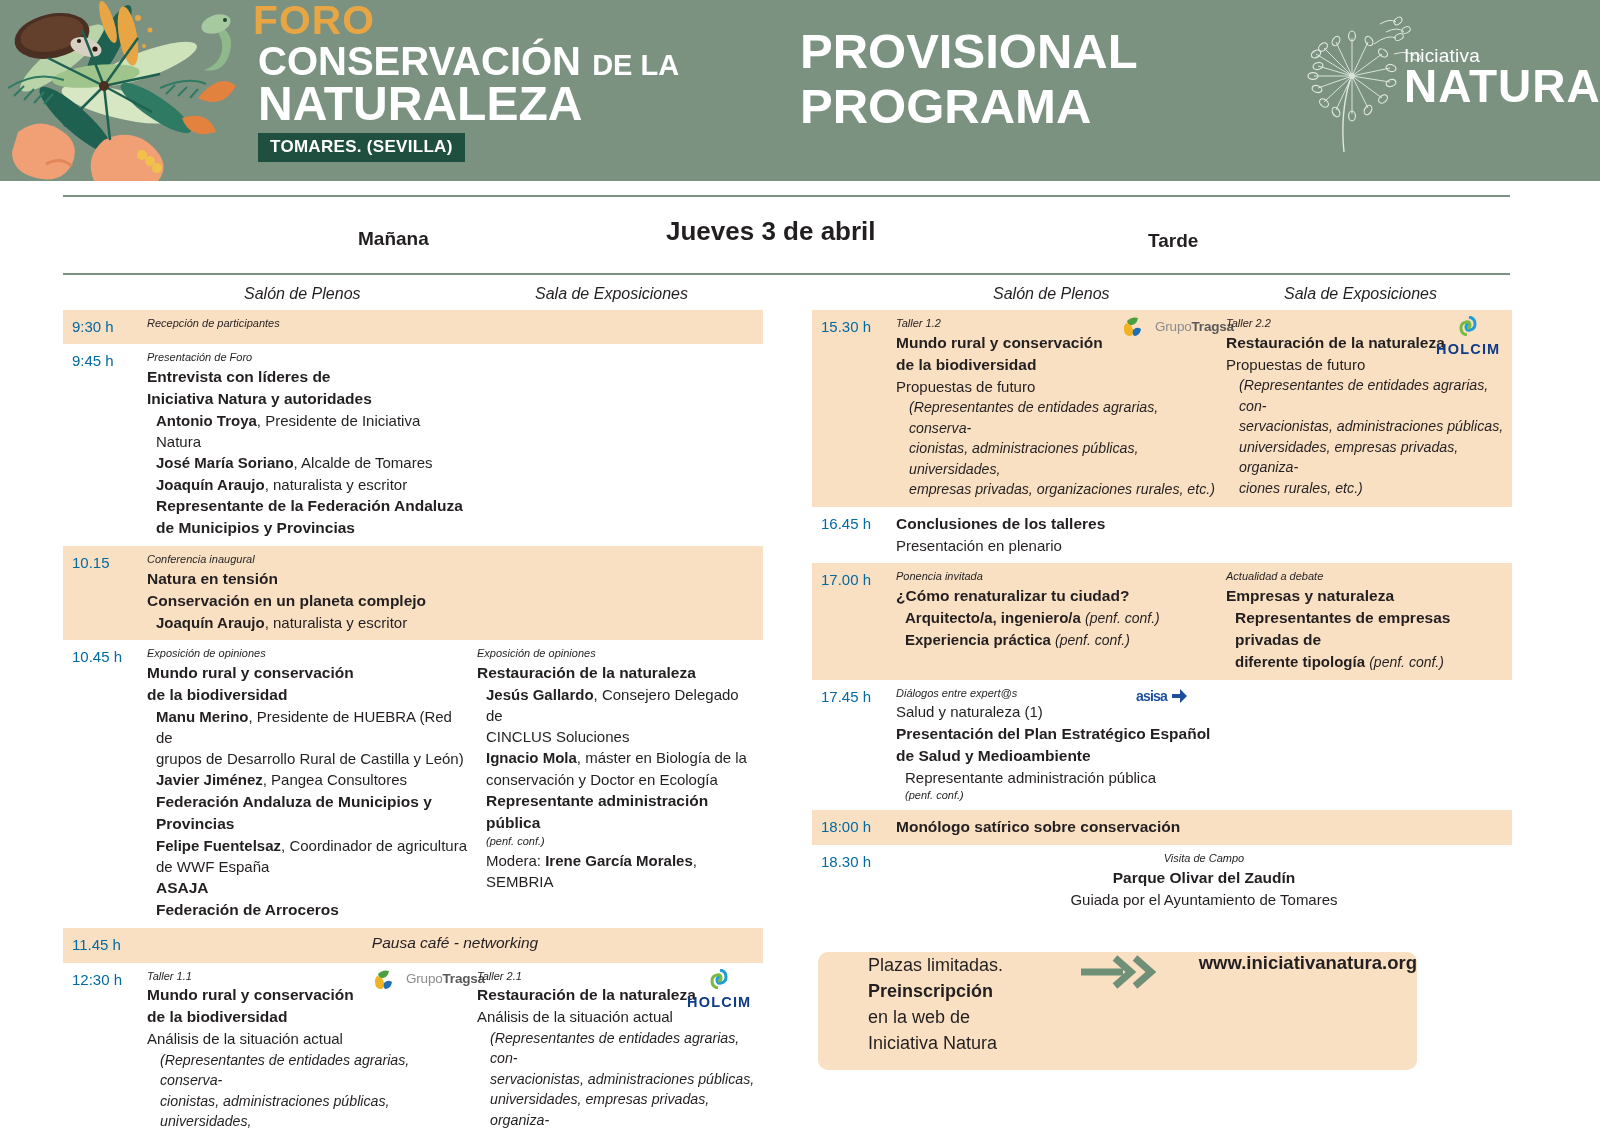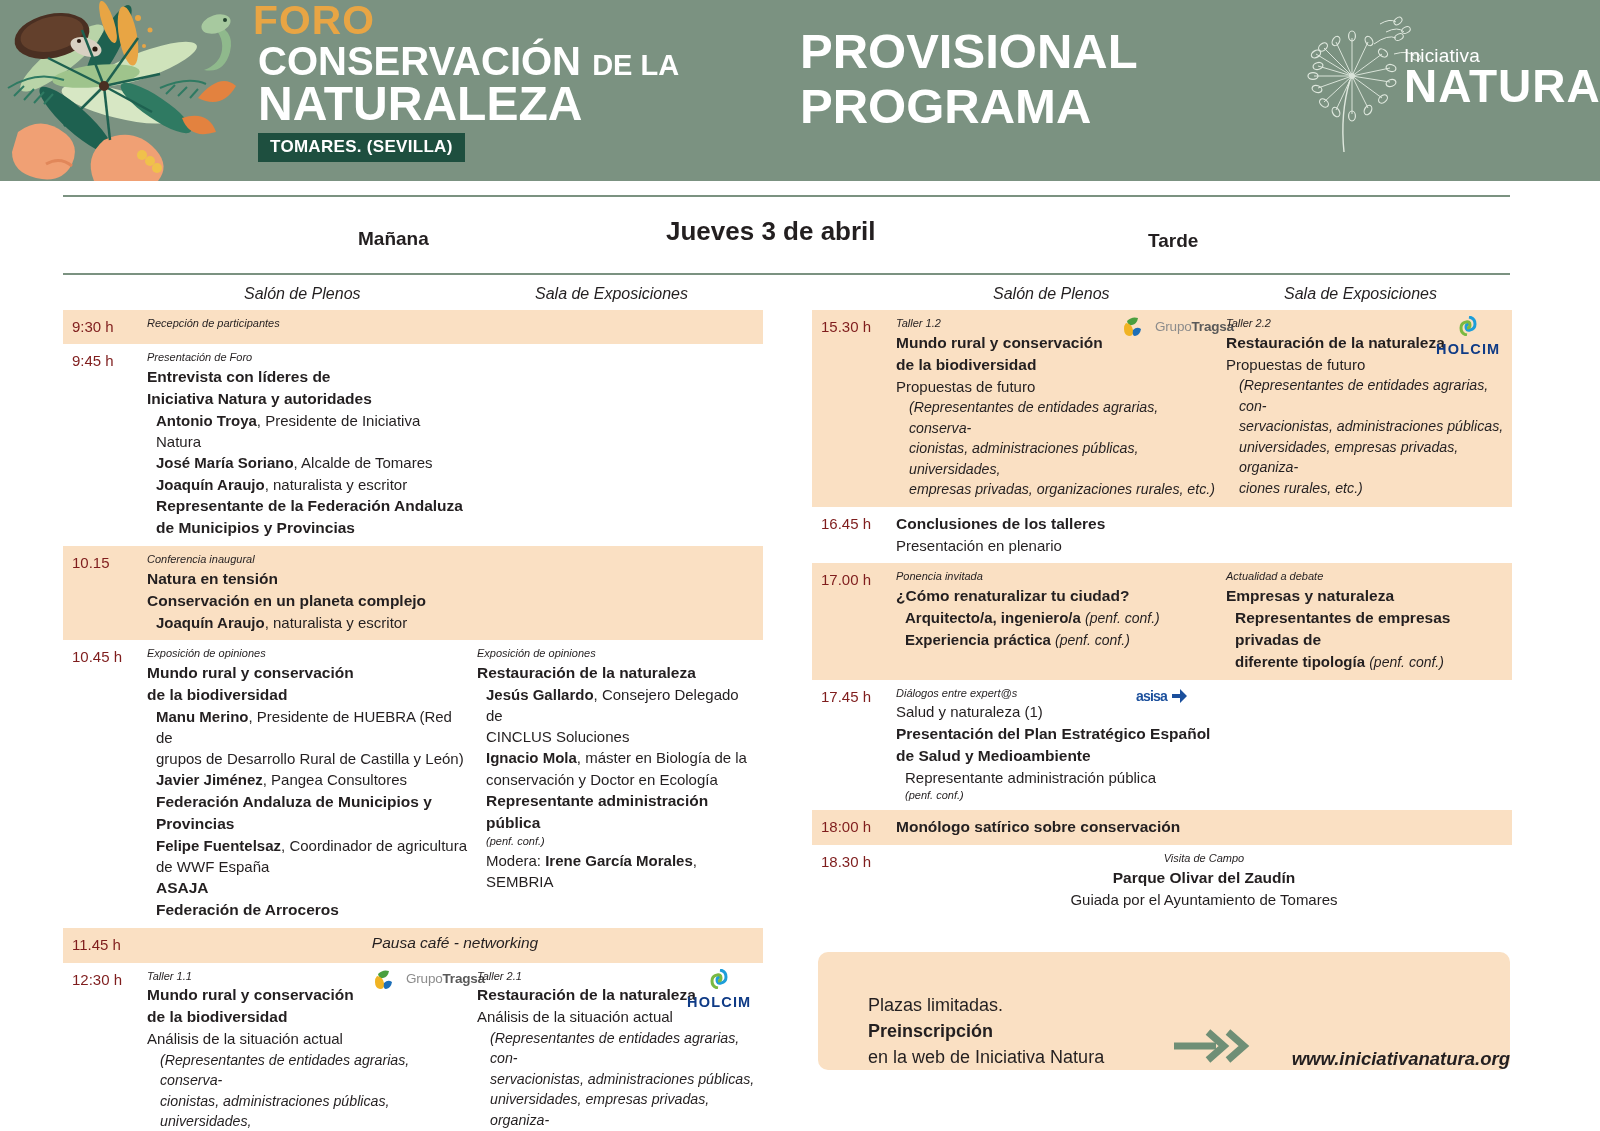--- a/index.html
+++ b/index.html
@@ -90,21 +90,21 @@
   .sched-right { left: 812px; top: 310px; width: 700px; }
 
   .row {
     position: relative; width: 100%;
     display: flex; align-items: flex-start;
     padding: 6px 0 7px 0;
   }
   .row.hl { background: #fae0c3; }
 
   .time {
-    flex: 0 0 84px; font-size: 15px; color: #7f1d1d;
+    flex: 0 0 84px; font-size: 15px; color: #0369a1;
     padding-left: 9px; padding-top: 1px; line-height: 1.35;
   }
   .cols { flex: 1 1 auto; display: flex; }
   .col-a { flex: 0 0 330px; padding-right: 8px; position: relative; }
   .col-b { flex: 1 1 auto; position: relative; padding-right: 4px; }
   .full { flex: 1 1 auto; text-align: center; }
 
   .it  { font-style: italic; font-size: 11px; line-height: 1.42; }
   .bd  { font-weight: bold; font-size: 15.5px; line-height: 1.42; }
   .rg  { font-size: 15px; line-height: 1.42; }
@@ -118,27 +118,27 @@
   .lg-tragsa { display: flex; align-items: center; gap: 14px; }
   .lg-tragsa .tg-txt { font-size: 13.5px; color: #8c8c8c; letter-spacing: -0.2px; }
   .lg-tragsa .tg-txt b { color: #595959; }
   .lg-holcim { display: flex; align-items: center; gap: 5px; flex-direction: column; }
   .lg-holcim .hc-txt { font-size: 14.5px; font-weight: bold; color: #0f3b86; letter-spacing: 1.2px; }
   .lg-asisa { display: flex; align-items: center; gap: 2px; }
   .lg-asisa .as-txt { font-size: 14px; font-weight: bold; color: #1b4f9c; letter-spacing: -0.8px; }
 
   
   .cta {
-    position: absolute; left: 818px; top: 952px; width: 692px; height: 118px;
+    position: absolute; left: 818px; top: 952px; width: 599px; height: 118px;
     background: #fae0c3; border-radius: 10px;
-    display: flex; align-items: flex-end;
+    display: flex; align-items: flex-start;
   }
   .cta-text { margin-left: 50px; font-size: 18px; line-height: 1.45; }
   .cta-arrow { margin-left: 42px; }
-  .cta-url { margin-left: 34px; font-size: 18.5px; font-weight: bold; font-style: italic; }
+  .cta-url { margin-left: 34px; font-size: 18.5px; font-weight: bold; }
 </style>
 </head>
 <body>
 
 <div class="page">
 
   <div class="header">
 
     <div class="hero-art">
       <svg width="278" height="181" viewBox="0 0 278 181">

